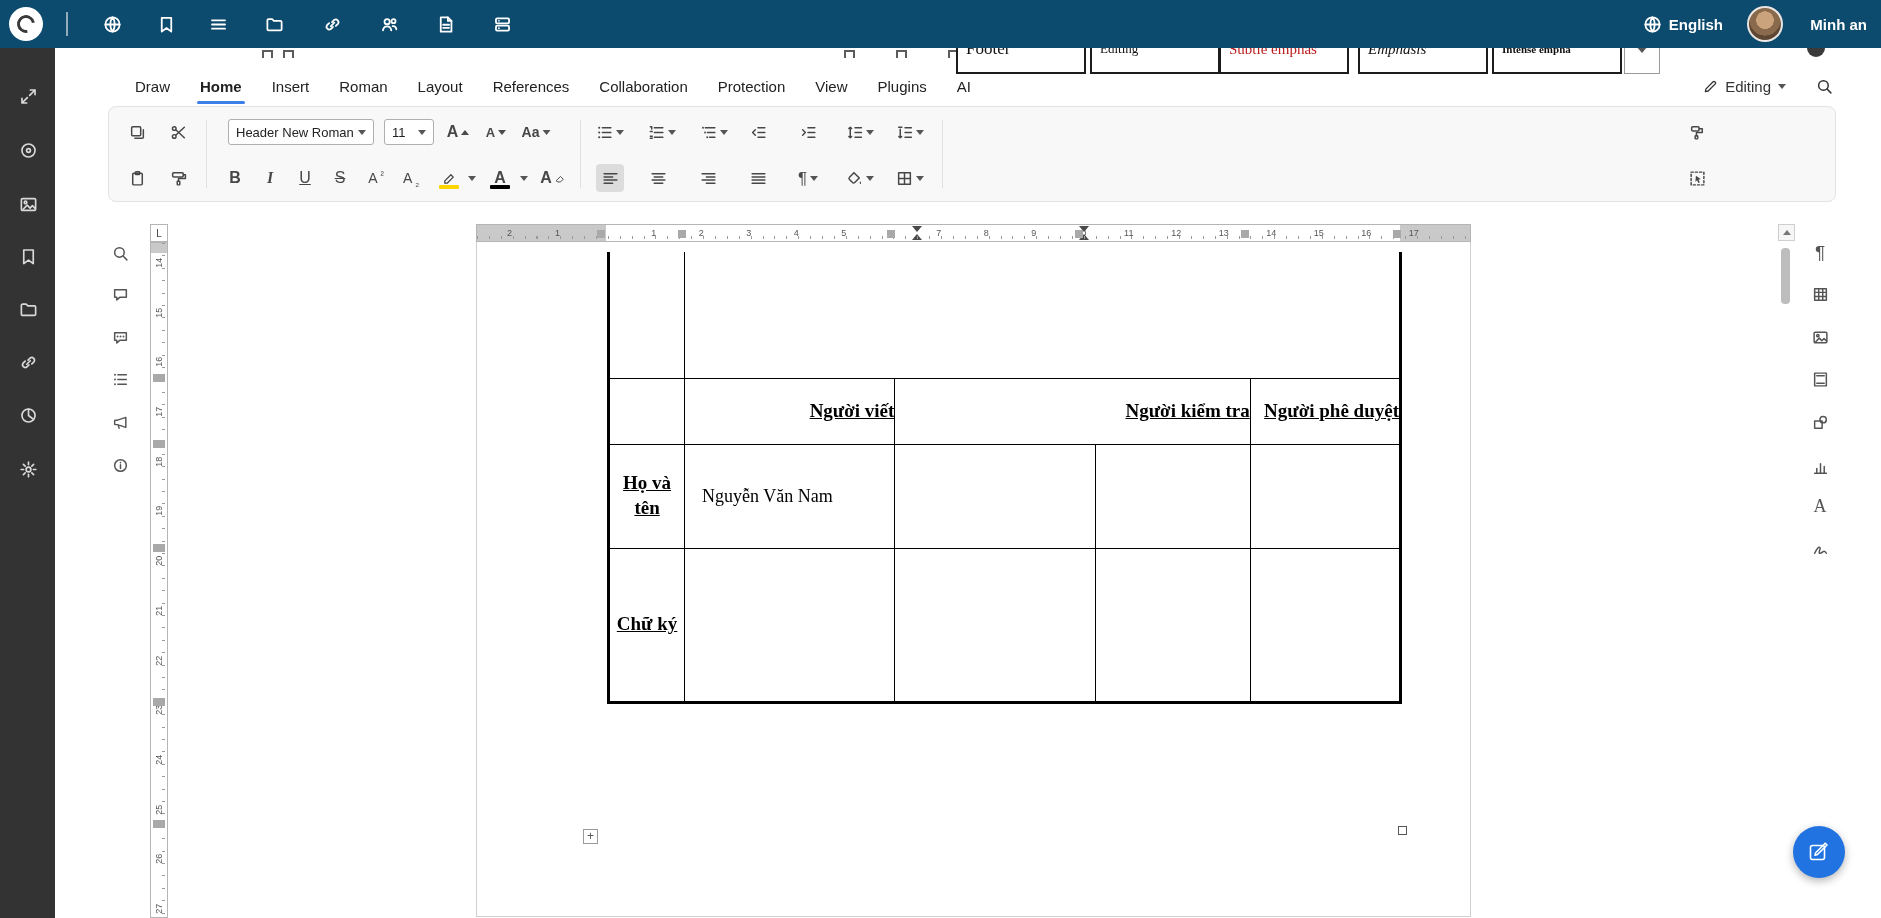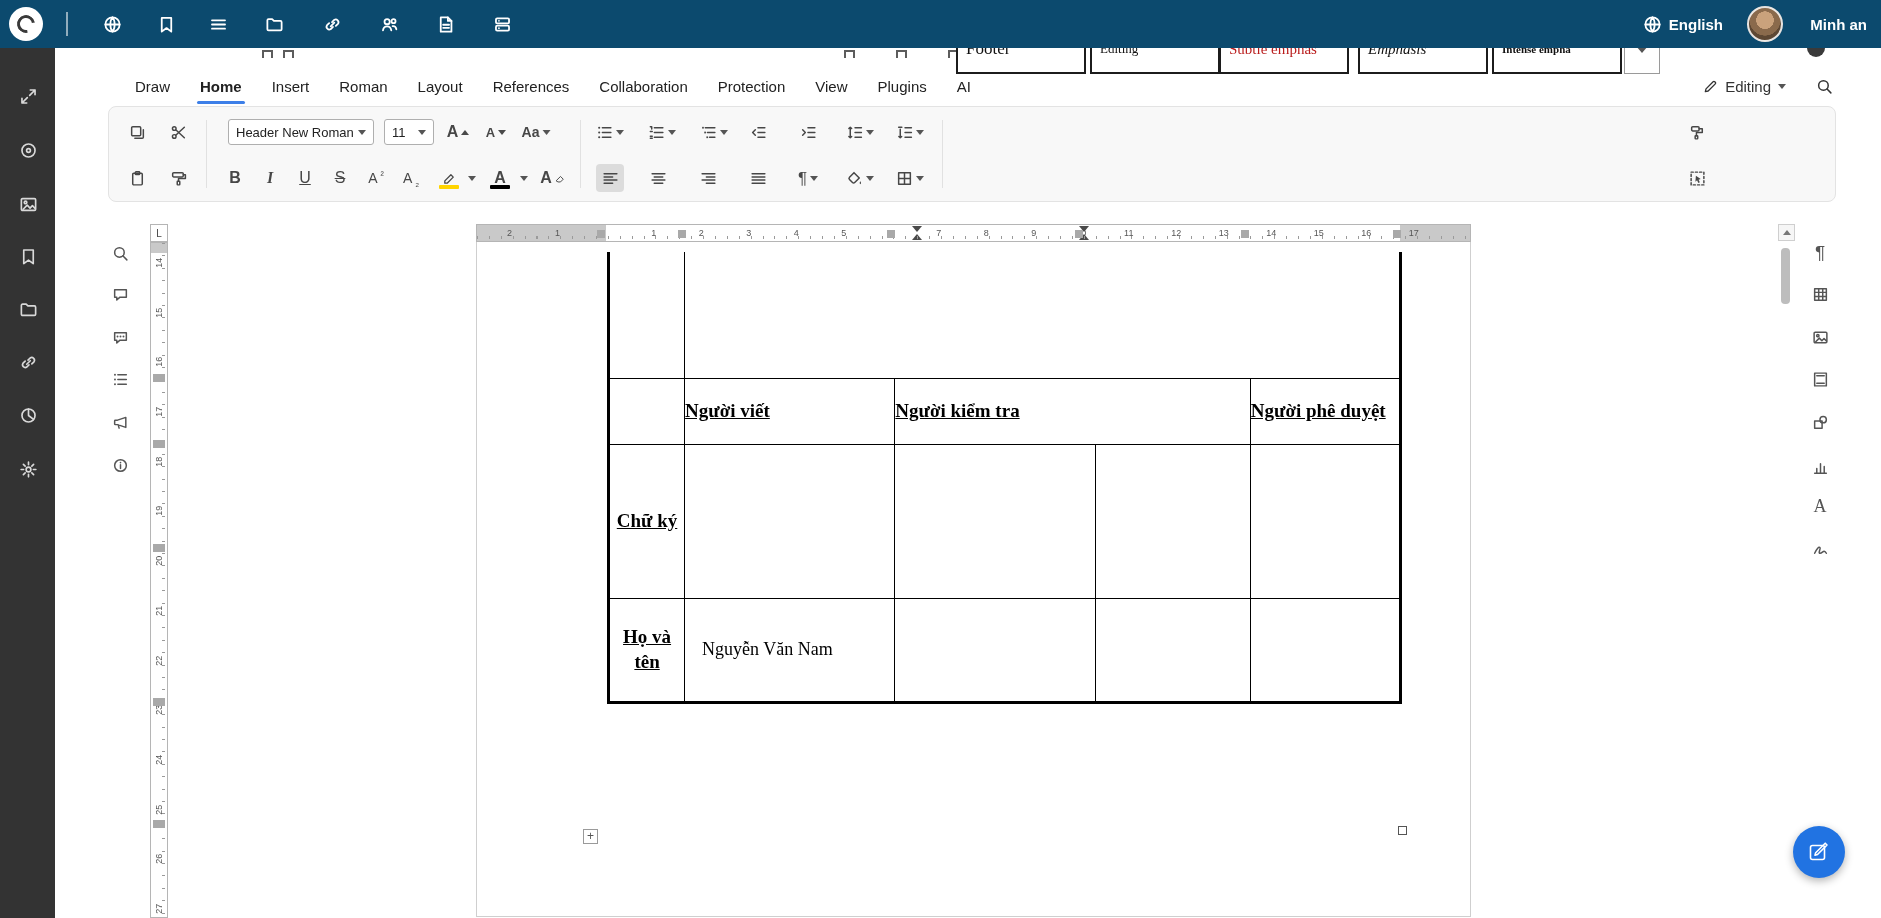--- a/index.html
+++ b/index.html
@@ -64,21 +64,21 @@
   .rmark { position:absolute; background:#a9a9a9; z-index:3; }
   .tabsel { position:absolute; left:150px; top:224px; width:18px; height:18px; background:#fff; border:1px solid #b5b5b5; font-size:10px; color:#444; display:flex; align-items:center; justify-content:center; }
   .tri-dn { width:0;height:0;border-left:5px solid transparent;border-right:5px solid transparent;border-top:6px solid #4a4a4a; }
   .tri-up { width:0;height:0;border-left:5px solid transparent;border-right:5px solid transparent;border-bottom:6px solid #4a4a4a; }
 
   .page { position:absolute; left:476px; top:242px; width:995px; height:675px; background:#fff; border-left:1px solid #cfcfcf; border-right:1px solid #cfcfcf; border-bottom:1px solid #cfcfcf; }
   .doc-table { position:absolute; left:130px; top:10px; border-collapse:collapse; table-layout:fixed; width:795px; font-family:"Liberation Serif","DejaVu Serif",serif; color:#000; }
   .doc-table td { border:1px solid #000; vertical-align:middle; font-size:19px; }
   .doc-table { border:3px solid #000; border-top:none; }
   .doc-table tr.cut td { border-top:none; }
-  td.hdr { font-weight:700; text-decoration:underline; text-align:left; }
+  td.hdr { font-weight:700; text-decoration:underline; text-align:right; }
   td.lbl { font-weight:700; text-decoration:underline; text-align:center; padding:4px; line-height:1.3; }
   td.val { font-size:18px; padding-left:17px; }
 
   .rt-icon { position:absolute; left:1808px; width:24px; height:24px; color:#555; cursor:pointer; display:flex; align-items:center; justify-content:center; }
   .scroll-up { position:absolute; left:1778px; top:224px; width:17px; height:17px; border:1px solid #cfcfcf; background:#f6f6f6; display:flex; align-items:center; justify-content:center; cursor:pointer; }
   .scroll-thumb { position:absolute; left:1781px; top:248px; width:9px; height:56px; background:#bdbdbd; border-radius:4px; cursor:pointer; }
   .fab { position:absolute; left:1793px; top:826px; width:52px; height:52px; border-radius:50%; background:#2173e2; box-shadow:0 3px 8px rgba(0,0,0,.3); display:flex; align-items:center; justify-content:center; color:#fff; cursor:pointer; z-index:40; }
   .fab svg { width:24px; height:24px; fill:none; stroke:#fff; stroke-width:1.6; stroke-linecap:round; stroke-linejoin:round; }
   .handle-plus { position:absolute; left:583px; top:829px; width:15px; height:15px; border:1px solid #9a9a9a; background:#fff; color:#555; font-size:12px; line-height:13px; text-align:center; cursor:pointer; }
   .handle-resize { position:absolute; left:1398px; top:826px; width:9px; height:9px; border:1px solid #555; background:#fff; cursor:nwse-resize; }
@@ -620,30 +620,30 @@
         <tr class="cut" style="height:126px">
       <td></td>
       <td colspan="4"></td>
     </tr>
     <tr style="height:66px">
       <td></td>
       <td class="hdr">Người viết</td>
       <td class="hdr" colspan="2">Người kiểm tra</td>
       <td class="hdr">Người phê duyệt</td>
     </tr>
-    <tr style="height:154px">
-      <td class="lbl">Chữ ký</td>
-      <td></td>
-      <td></td>
-      <td></td>
-      <td></td>
-    </tr>
     <tr style="height:104px">
       <td class="lbl">Họ và tên</td>
       <td class="val">Nguyễn Văn Nam</td>
+      <td></td>
+      <td></td>
+      <td></td>
+    </tr>
+    <tr style="height:154px">
+      <td class="lbl">Chữ ký</td>
+      <td></td>
       <td></td>
       <td></td>
       <td></td>
     </tr>
   </tbody>
     </table>
 </div>
 <div class="handle-plus">+</div>
 <div class="handle-resize"></div>
 

